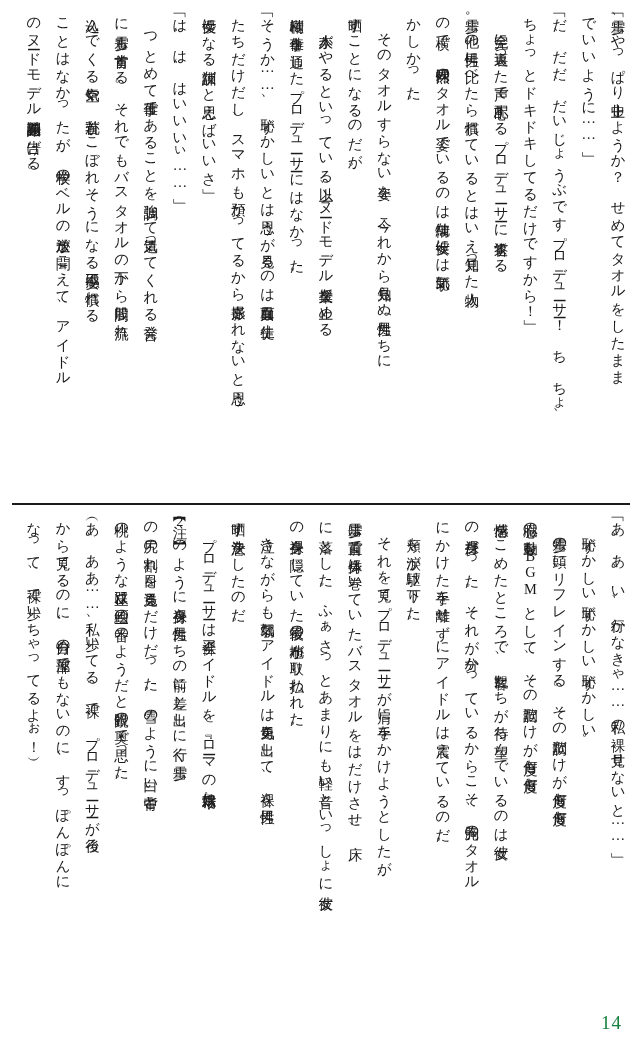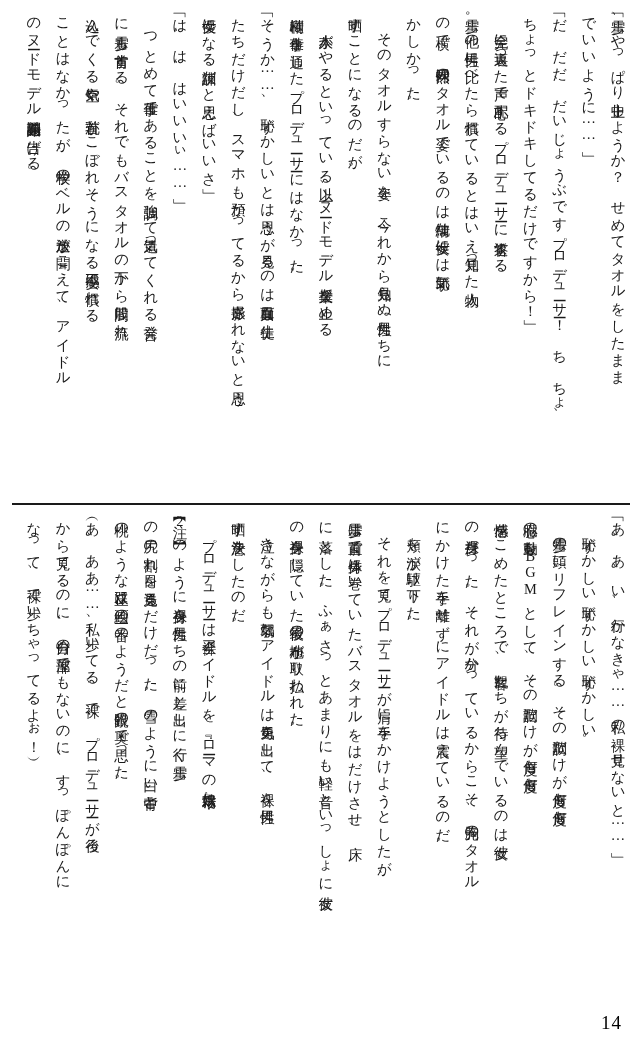--- a/index.html
+++ b/index.html
@@ -68,21 +68,21 @@
   }
   .block-top .col-wrap { height: 480px; }
   .block-bottom .col-wrap { height: 478px; }
 
   .page-number {
     position: absolute;
     right: 20px;
     bottom: 16px;
     font-size: 19px;
     font-family: "Liberation Serif", "DejaVu Serif", serif;
-    color: #000000;
+    color: #15803d;
     letter-spacing: 1px;
   }
 </style>
 </head>
 <body>
 
 <div class="page">
 
   <div class="block block-top">
     <div class="col-wrap">

